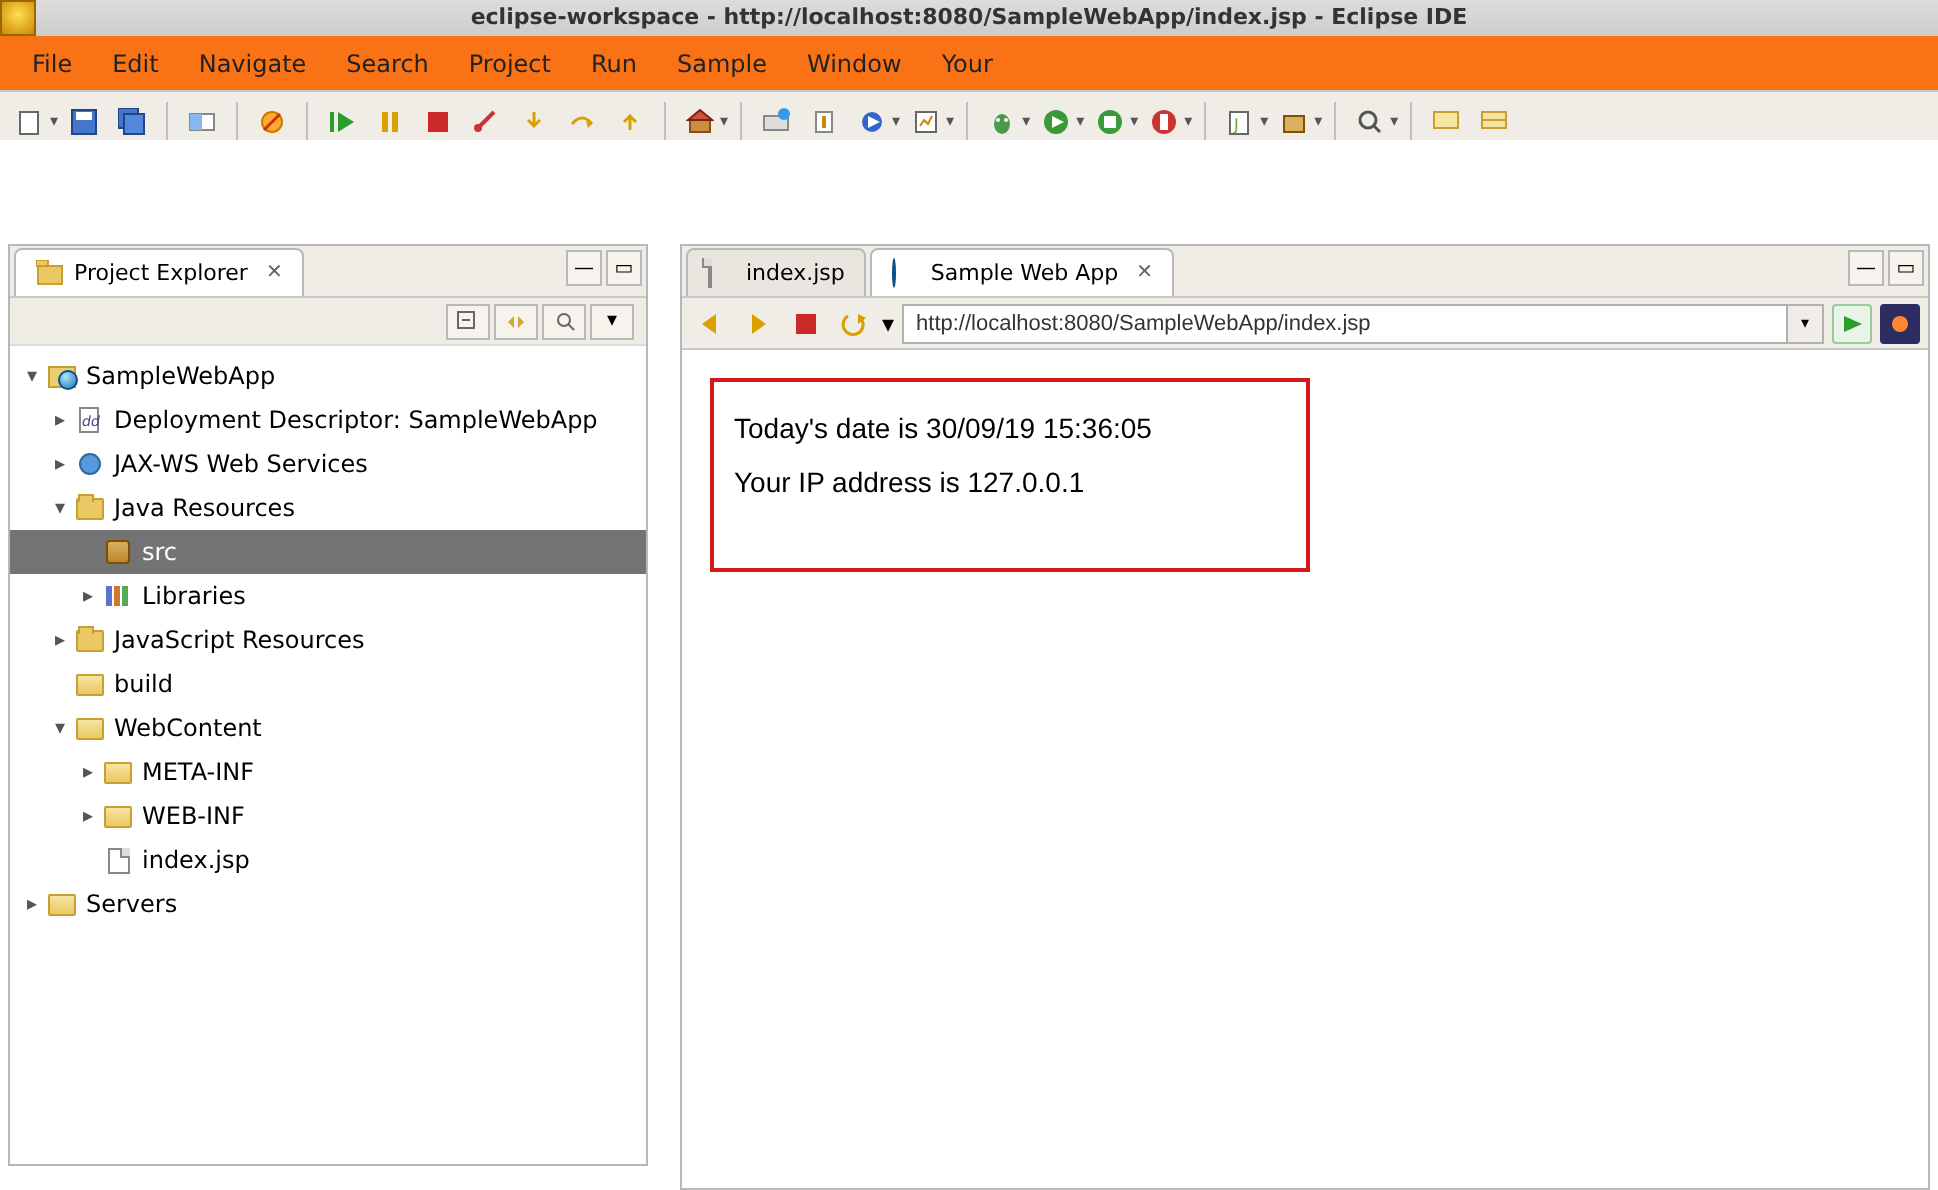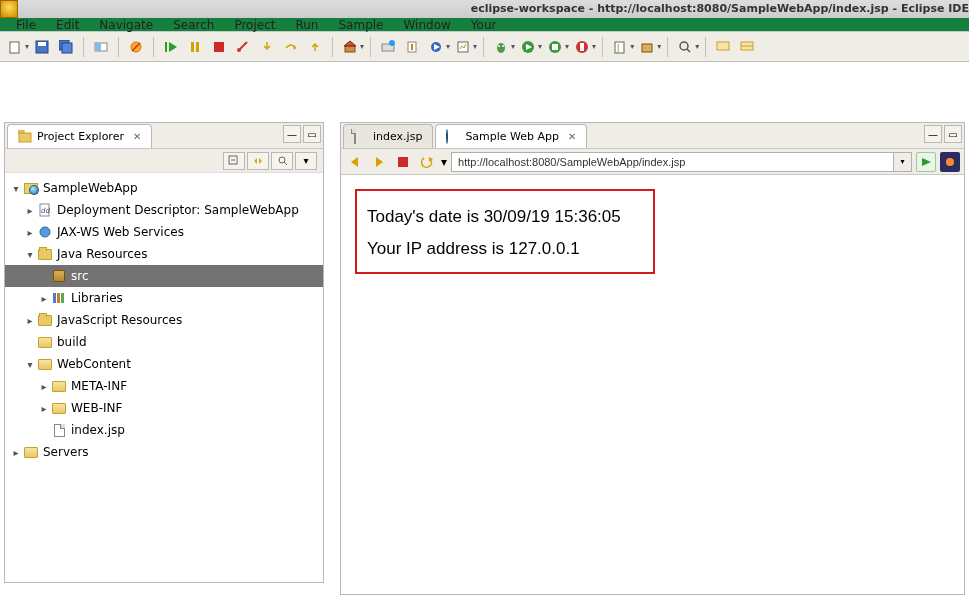--- a/index.html
+++ b/index.html
@@ -1,23 +1,23 @@
 <!DOCTYPE html>
 <html><head>
 <meta charset="utf-8">
 <style>
 * { box-sizing: border-box; margin: 0; padding: 0; }
 body { font-family: "DejaVu Sans", "Liberation Sans", sans-serif; font-size: 12px; background: #fff; width: 969px; height: 595px; overflow: hidden; }
 
 
-.titlebar { height: 18px; background: linear-gradient(#ddd, #ccc); text-align: right; font-size: 11px; line-height: 18px; font-weight: bold; color: #333; position: relative; }
+.titlebar { height: 18px; background: linear-gradient(#ddd, #ccc); text-align: center; font-size: 11px; line-height: 18px; font-weight: bold; color: #333; position: relative; }
 .titlebar .logo { position: absolute; left: 0; top: 0; width: 18px; height: 18px; background: radial-gradient(circle at 50% 40%, #ffdd55, #cc8800); border: 1px solid #996600; }
 
 
-.menubar { height: 14px; background: #15803d; border-bottom: 1px solid #c8c8c8; display: flex; align-items: center; padding-left: 6px; }
+.menubar { height: 28px; background: #f97316; border-bottom: 1px solid #c8c8c8; display: flex; align-items: center; padding-left: 6px; }
 .menubar .mi { padding: 2px 10px; color: #222; cursor: default; }
 
 
 .toolbar { height: 30px; background: #f0ede6; border-bottom: 1px solid #c0c0c0; display: flex; align-items: center; padding: 0 4px; gap: 2px; }
 .toolbar .tb { width: 22px; height: 22px; display: inline-flex; align-items: center; justify-content: center; border: 1px solid transparent; border-radius: 2px; cursor: default; }
 .toolbar .sep { width: 1px; height: 20px; background: #c0c0c0; margin: 0 4px; }
 .toolbar .drop { font-size: 8px; color: #555; margin-left: -3px; }
 
 
 .workspace { position: absolute; top: 70px; left: 0; right: 0; bottom: 0; background: #fff; }
@@ -46,21 +46,21 @@
 .tree .sp { display: inline-block; }
 
 
 .browser-bar { height: 26px; background: #f0ede6; border-bottom: 1px solid #c8c8c8; display: flex; align-items: center; padding: 0 4px; gap: 4px; }
 .browser-bar .bb { width: 20px; height: 20px; display: inline-flex; align-items: center; justify-content: center; border-radius: 2px; }
 .browser-bar .url { flex: 1; height: 20px; border: 1px solid #b0b0b0; background: #fff; padding: 0 6px; font-size: 11px; line-height: 18px; color: #333; }
 .browser-bar .url-wrap { flex: 1; display: flex; align-items: center; }
 .browser-bar .url-dd { width: 18px; height: 20px; border: 1px solid #b0b0b0; border-left: none; background: #f0ede6; text-align: center; font-size: 8px; line-height: 18px; }
 
 .content-area { padding: 14px; }
-.redbox { border: 2px solid #d41919; padding: 10px 10px 6px 10px; width: 300px; font-family: "Liberation Sans", sans-serif; font-size: 17px; line-height: 1.9; color: #000; }
+.redbox { border: 2px solid #d41919; padding: 10px 10px 30px 10px; width: 300px; font-family: "Liberation Sans", sans-serif; font-size: 14px; line-height: 1.9; color: #000; }
 
 
 .i-folder { width: 14px; height: 11px; background: #eac864; border: 1px solid #c8a030; border-radius: 1px; position: relative; }
 .i-folder::before { content: ""; position: absolute; top: -3px; left: 0; width: 6px; height: 3px; background: #eac864; border: 1px solid #c8a030; border-bottom: none; }
 .i-folder-open { width: 14px; height: 11px; background: linear-gradient(#f5e4a2, #eac864); border: 1px solid #c8a030; border-radius: 1px; }
 .i-pkg { width: 12px; height: 12px; border-radius: 2px; background: linear-gradient(#d8b060, #bb8830); border: 1px solid #805000; }
 .i-jsp { width: 11px; height: 13px; background: #fff; border: 1px solid #888; position: relative; }
 .i-jsp::after { content: ""; position: absolute; right: -1px; top: -1px; width: 4px; height: 4px; background: #ddd; border-left: 1px solid #888; border-bottom: 1px solid #888; }
 .i-globe { width: 12px; height: 12px; border-radius: 50%; background: radial-gradient(circle at 35% 30%, #a8e8ff, #2070b0); border: 1px solid #105080; }
 .i-proj { width: 14px; height: 11px; background: #e8d070; border: 1px solid #c0a030; position: relative; }

